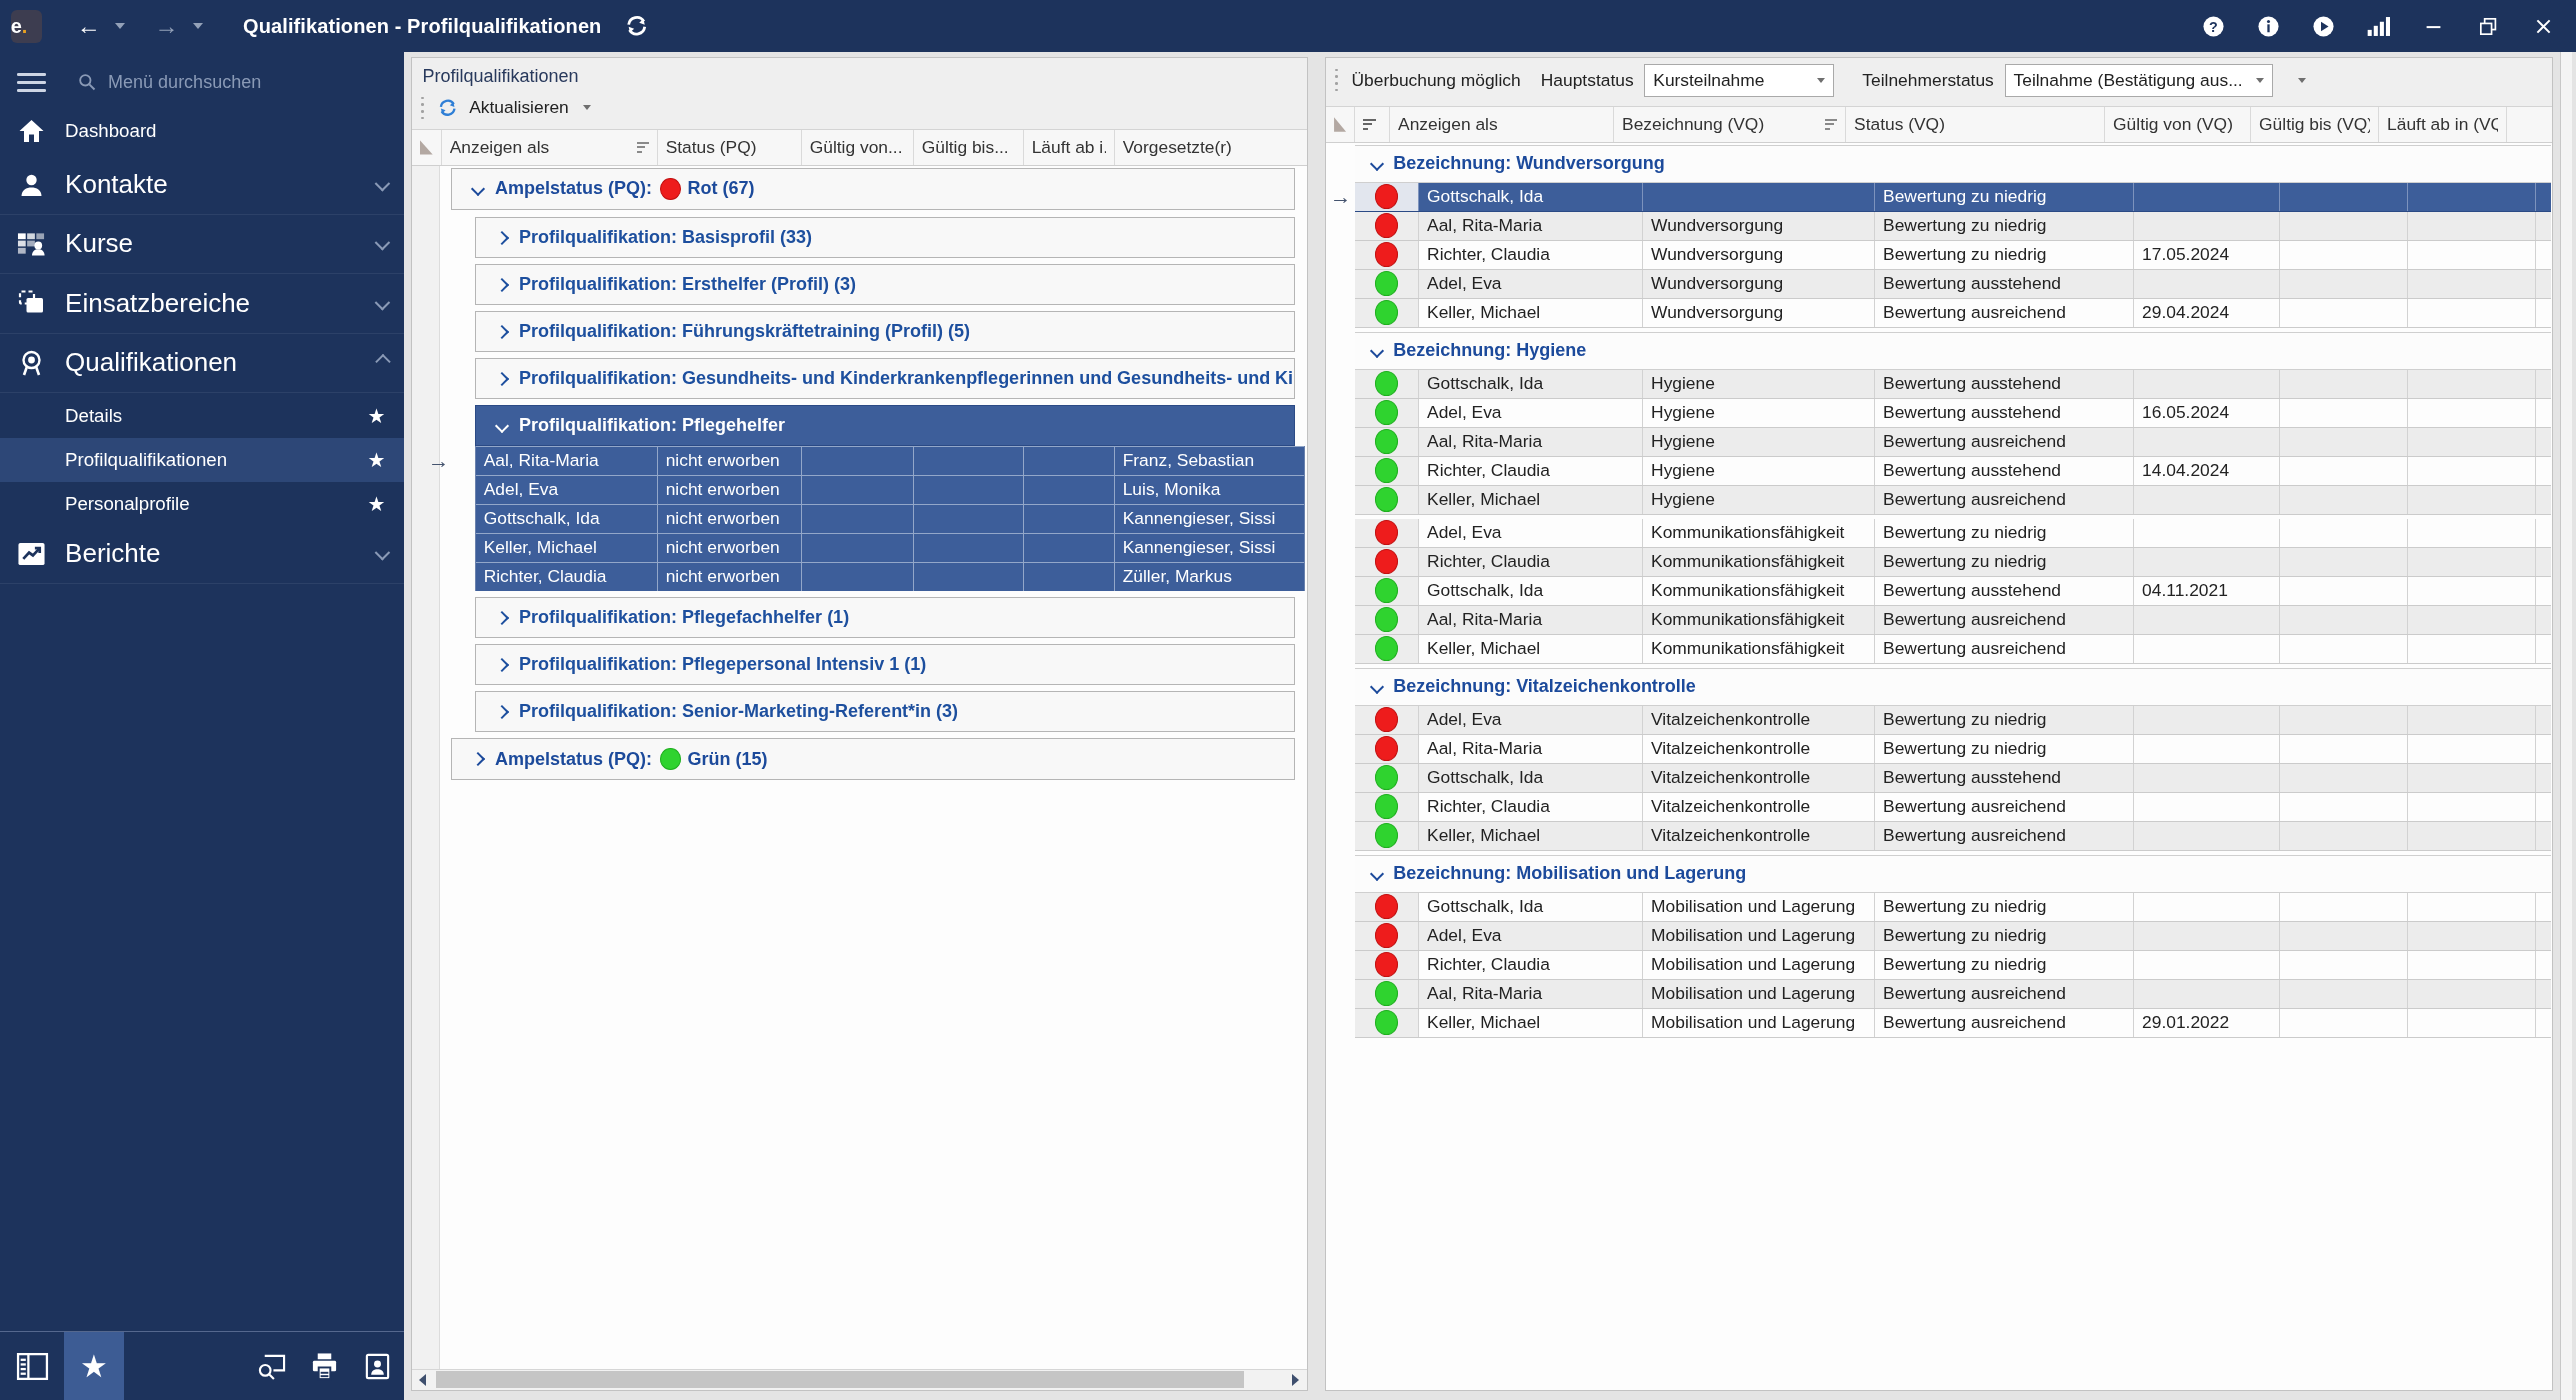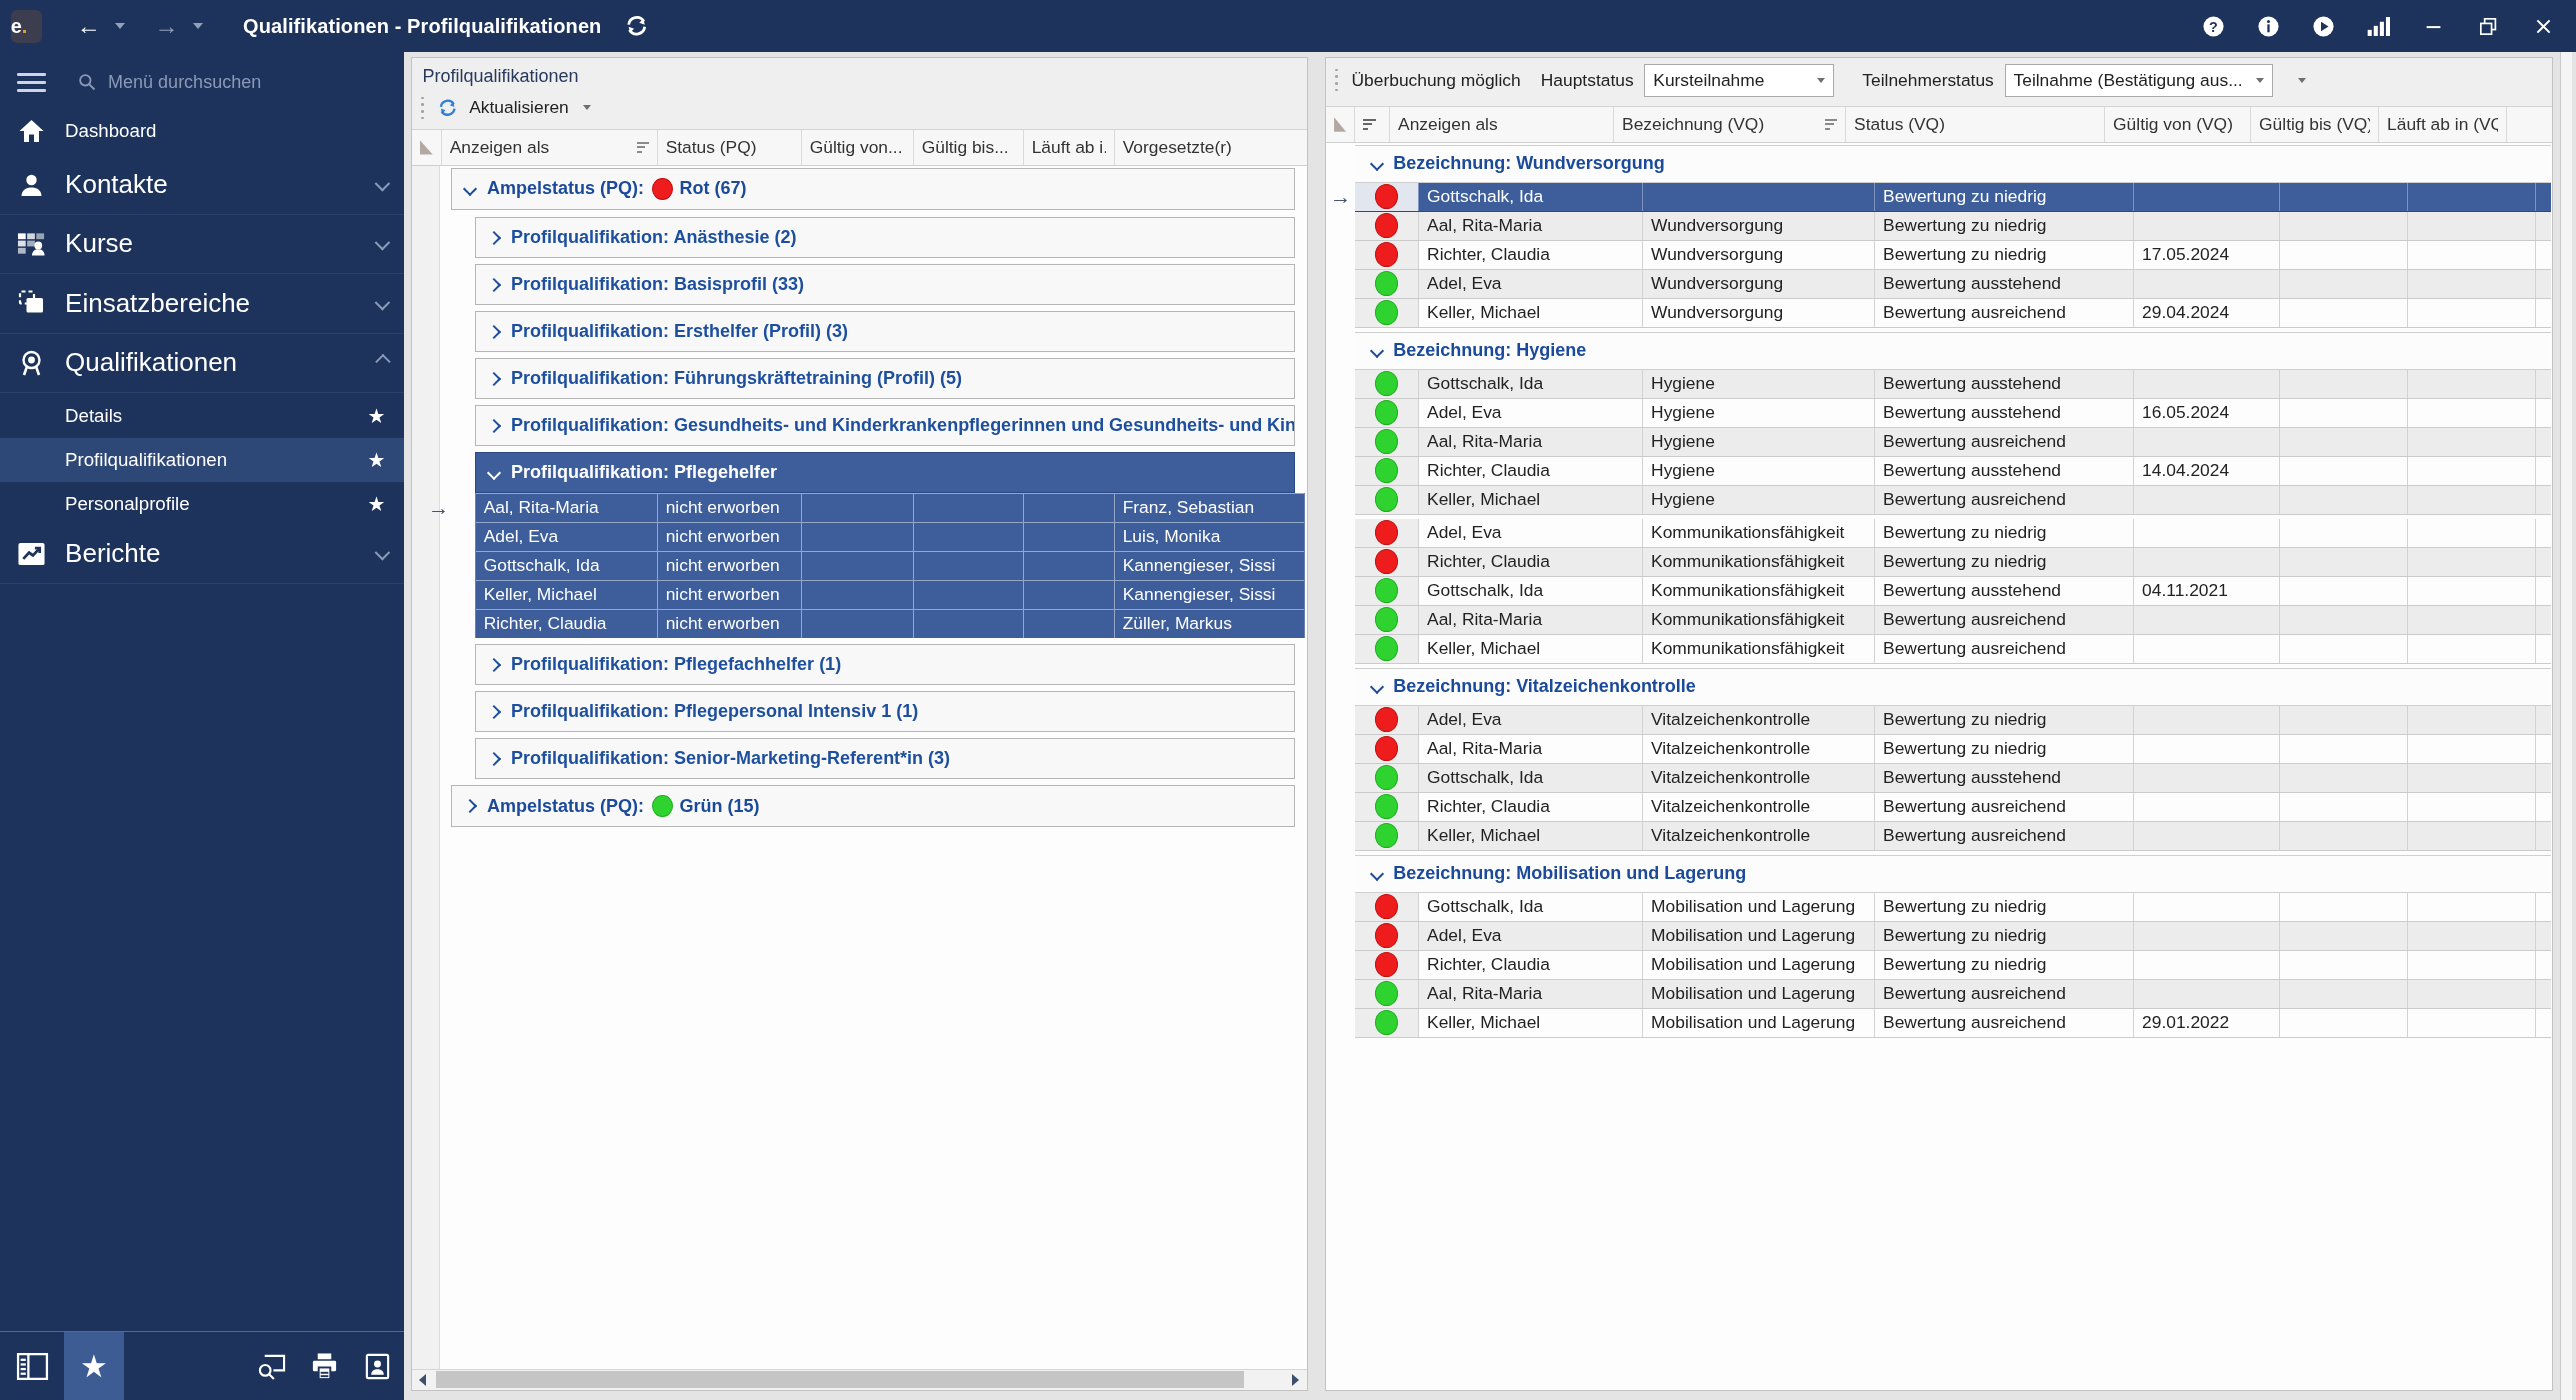--- a/index.html
+++ b/index.html
@@ -84,21 +84,21 @@
   .sort-ic,.filter-ic{display:flex;flex-direction:column;gap:2.7px;flex:none;}
   .sort-ic i,.filter-ic i{height:2px;background:#8a8a8a;display:block;}
   .sort-ic i:nth-child(1){width:12px;}.sort-ic i:nth-child(2){width:8.7px;}.sort-ic i:nth-child(3){width:5.3px;}
   .filter-ic i{background:#666;}
   .filter-ic i:nth-child(1){width:13.4px;}.filter-ic i:nth-child(2){width:9.4px;}.filter-ic i:nth-child(3){width:5.3px;}
   
   .lt-area{flex:1;position:relative;background:#fdfdfd;overflow:hidden;}
   .lt-rail{position:absolute;left:0;top:0;bottom:0;width:27px;background:#f1f1f1;border-right:0.7px solid #dcdcdc;}
   .lt-scroll{position:absolute;inset:0;padding-top:2px;}
   .lt-band{height:39px;border:0.7px solid #b5b5b5;background:#f8f8f8;display:flex;align-items:center;
-           margin:0 12px 6px 63px;font-size:18px;font-weight:bold;color:#1d4f9e;white-space:nowrap;overflow:hidden;}
+           margin:0 12px 6px 63px;font-size:18px;font-weight:bold;color:#1d4f9e;white-space:nowrap;overflow:hidden;padding-left:8px;}
   .lt-band.ampel{height:40px;margin-left:39px;margin-bottom:7.3px;color:#1c4a9b;}
   .lt-band.open-blue{background:#3d5e9a;border-color:#2b4a85;color:#fff;margin-bottom:0;}
   .chev{width:8px;height:8px;border-left:2px solid currentColor;border-bottom:2px solid currentColor;
         display:inline-block;flex:none;margin:0 12px 0 13.4px;}
   .chev.down{transform:rotate(-45deg);}
   .chev.right{transform:rotate(-135deg);}
   .adot{width:18.7px;height:20px;border-radius:50%;display:inline-block;margin:0 6.7px 0 8px;flex:none;}
   .adot.red{background:#ee1c1c;border:0.7px solid #c21010;}
   .adot.green{background:#2fd32f;border:0.7px solid #1faf1f;}
   .lt-rows{margin:0 2px 6px 63px;border-left:0.7px solid #6b82ad;border-right:0.7px solid #6b82ad;}
@@ -430,24 +430,20 @@
           <div class="lt-rail"></div>
           <div class="lt-scroll" id="left-tree">
               <div class="lt-band ampel">
                 <span class="chev down"></span>
                 <span>Ampelstatus (PQ):</span>
                 <span class="adot red"></span>
                 <span>Rot (67)</span>
               </div>
               <div class="lt-band sub">
                 <span class="chev right"></span>
-                <span>Profilqualifikation: Anästhesie (2)</span>
-              </div>
-              <div class="lt-band sub">
-                <span class="chev right"></span>
                 <span>Profilqualifikation: Basisprofil (33)</span>
               </div>
               <div class="lt-band sub">
                 <span class="chev right"></span>
                 <span>Profilqualifikation: Ersthelfer (Profil) (3)</span>
               </div>
               <div class="lt-band sub">
                 <span class="chev right"></span>
                 <span>Profilqualifikation: Führungskräftetraining (Profil) (5)</span>
               </div>

